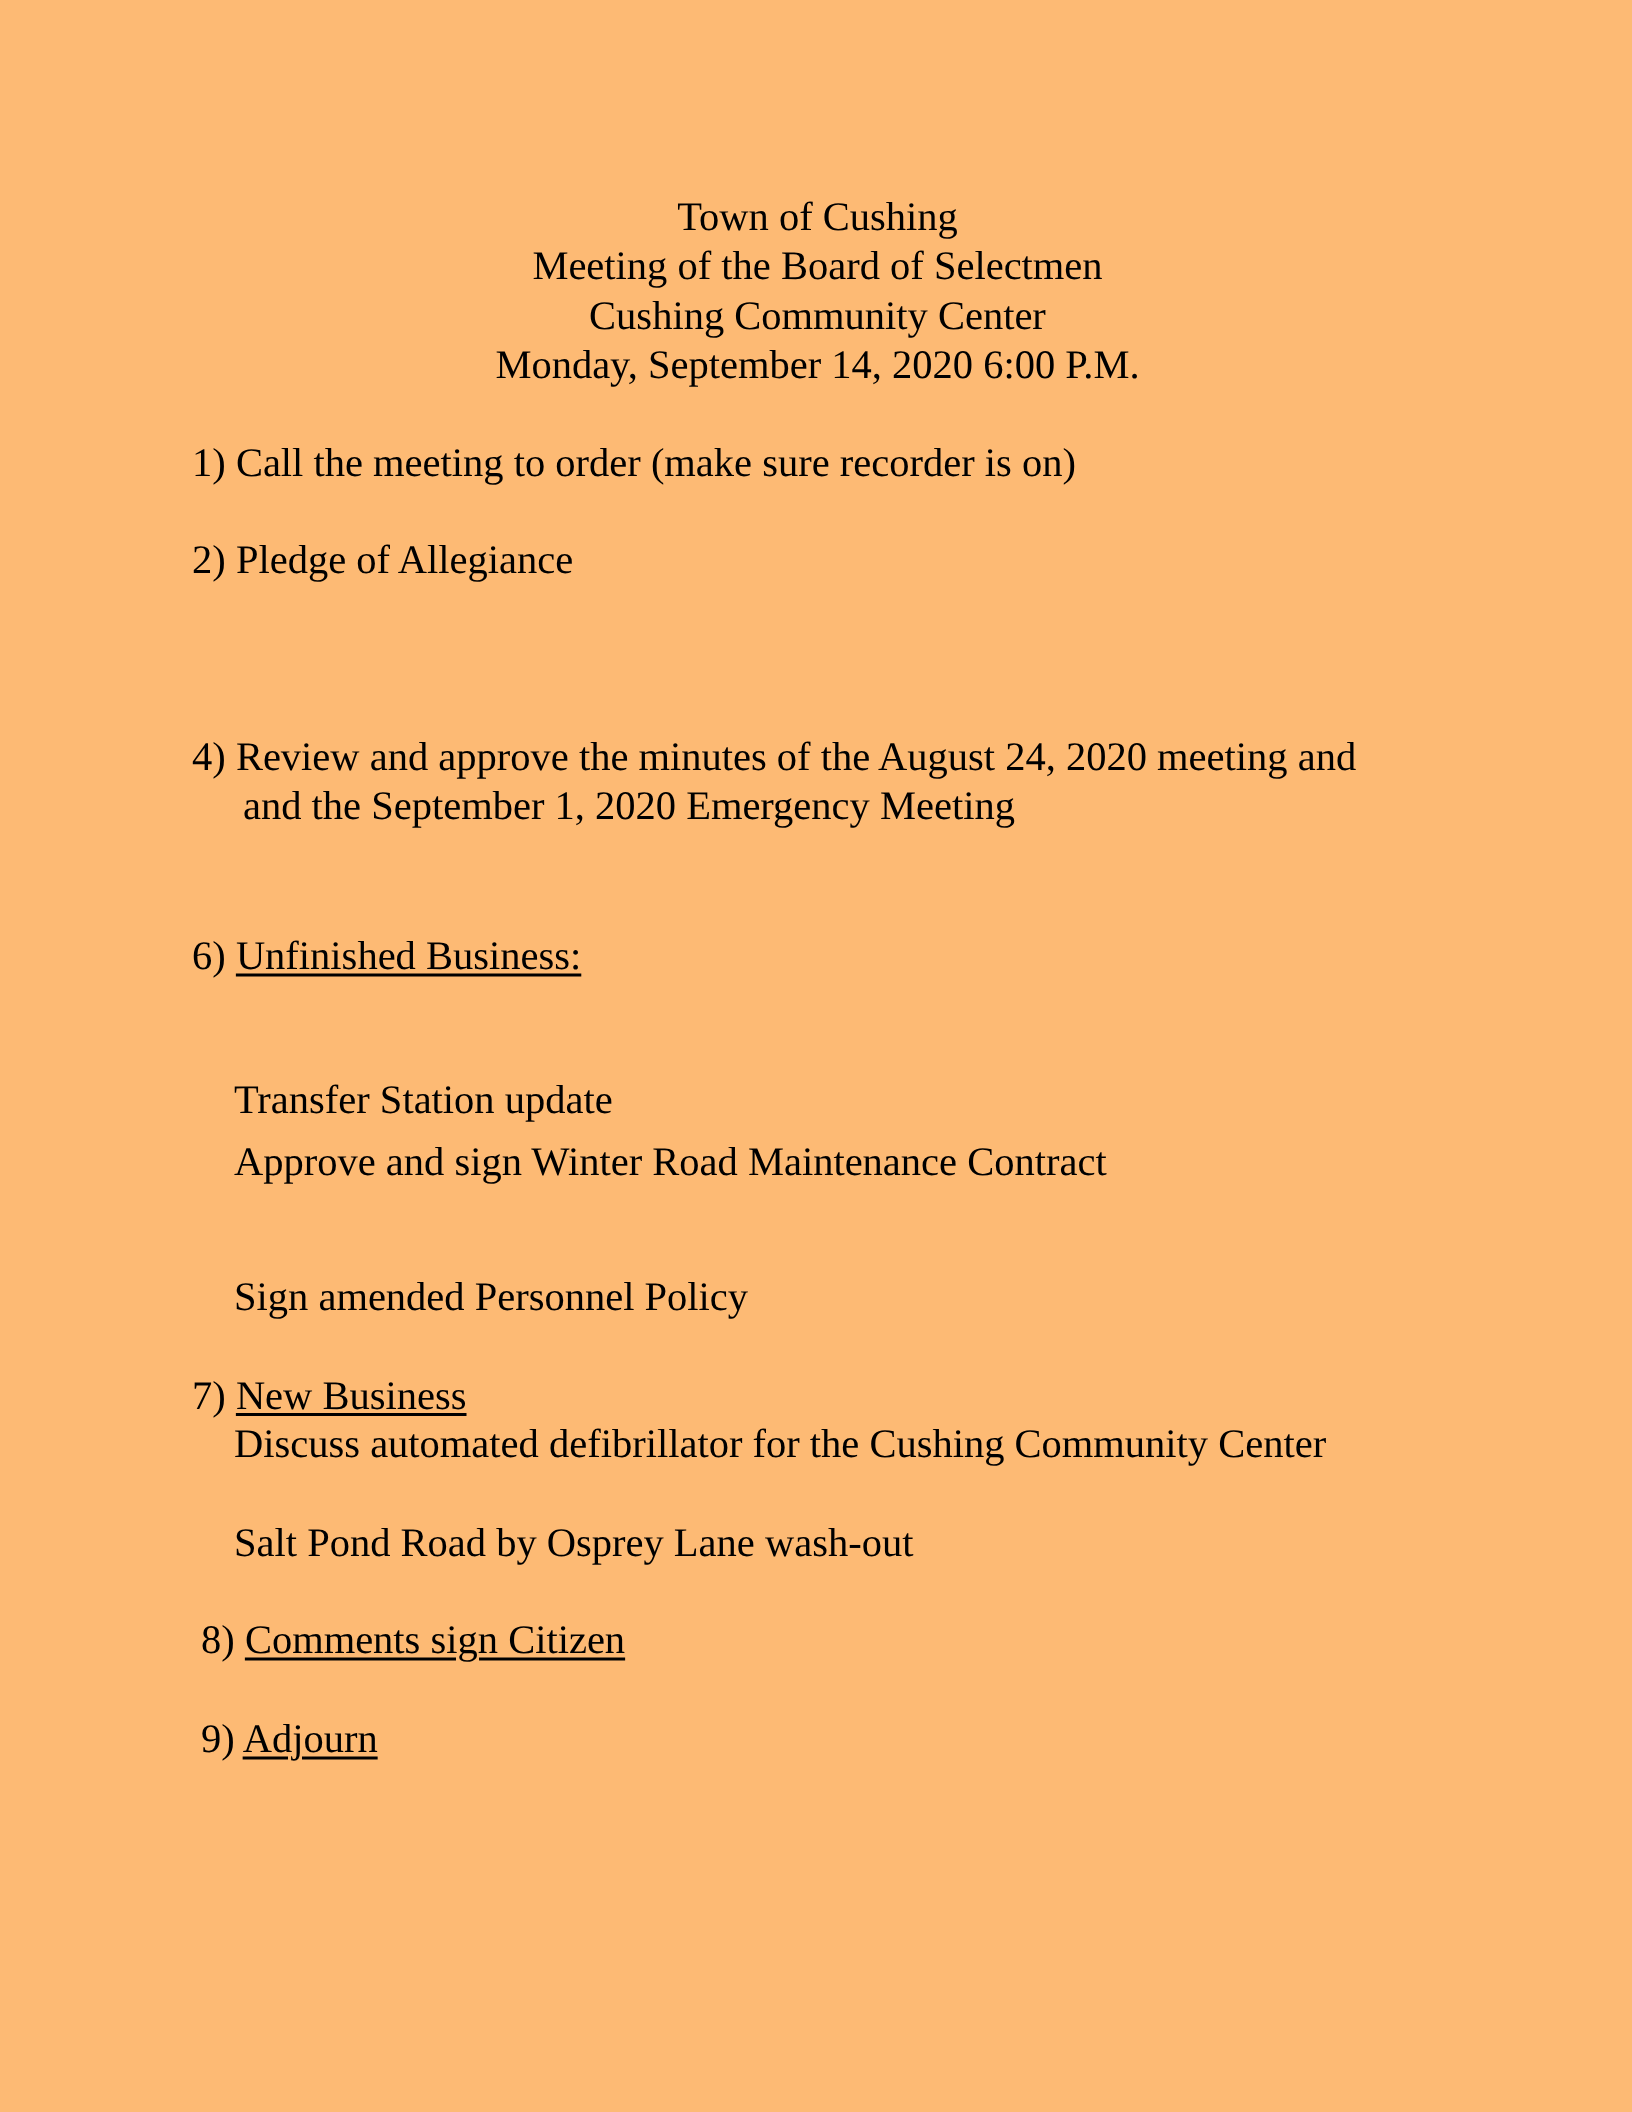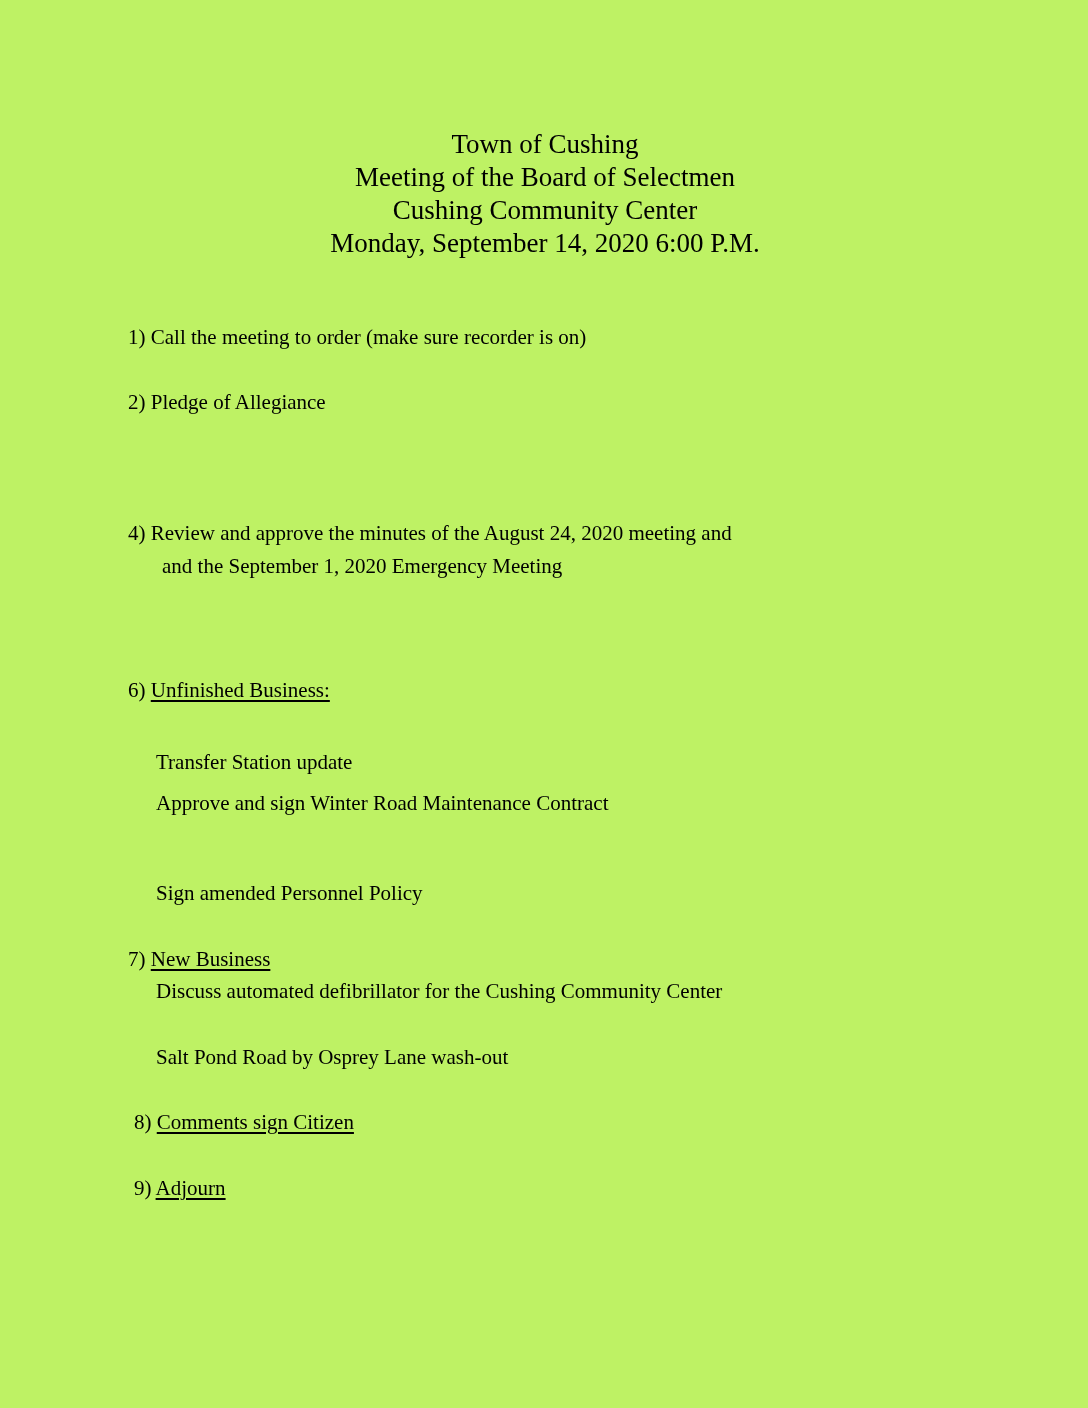--- a/index.html
+++ b/index.html
@@ -1,22 +1,22 @@
 <!DOCTYPE html>
 <html><head>
 <meta charset="utf-8">
 <style>
   html, body { margin: 0; padding: 0; background: #ffffff; }
   body { width: 1088px; height: 1408px; position: relative; overflow: hidden;
          font-family: "Liberation Serif", "DejaVu Serif", serif; color: #000; }
-  .page { position: absolute; left: 0; top: 0; width: 1088px; height: 1408px; background: #bef264; }
+  .page { position: absolute; left: 0; top: 0; width: 1088px; height: 1408px; background: #fdba74; }
   .header { position: absolute; left: 0; top: 128px; width: 1088px; text-align: center;
             font-size: 27px; line-height: 33px; }
   .header div { padding-left: 2px; }
-  .line { position: absolute; font-size: 21px; line-height: 33px; white-space: nowrap; margin-top: 29px; }
+  .line { position: absolute; font-size: 27px; line-height: 33px; white-space: nowrap; }
   .u { text-decoration: underline; text-decoration-thickness: 1.5px; text-underline-offset: 3px; }
 </style>
 </head>
 <body>
 
 <div class="page">
 
   <div class="header">
     <div>Town of Cushing</div>
     <div>Meeting of the Board of Selectmen</div>
@@ -35,21 +35,21 @@
   </div>
 
 
   <div class="line" style="left:128px; top:488px;">
     <span>4)</span>
     <span>Review and approve the minutes of the August 24, 2020 meeting and</span>
   </div>
   <div class="line" style="left:162px; top:521px;">and the September 1, 2020 Emergency Meeting</div>
 
 
-  <div class="line" style="left:128px; top:645px;">
+  <div class="line" style="left:128px; top:621px;">
     <span>6)</span>
     <span class="u">Unfinished Business:</span>
   </div>
   <div class="line" style="left:156px; top:717px;">Transfer Station update</div>
   <div class="line" style="left:156px; top:758px;">Approve and sign Winter Road Maintenance Contract</div>
   <div class="line" style="left:156px; top:848px;">Sign amended Personnel Policy</div>
 
   <div class="line" style="left:128px; top:914px;">
     <span>7)</span>
     <span class="u">New Business</span>

